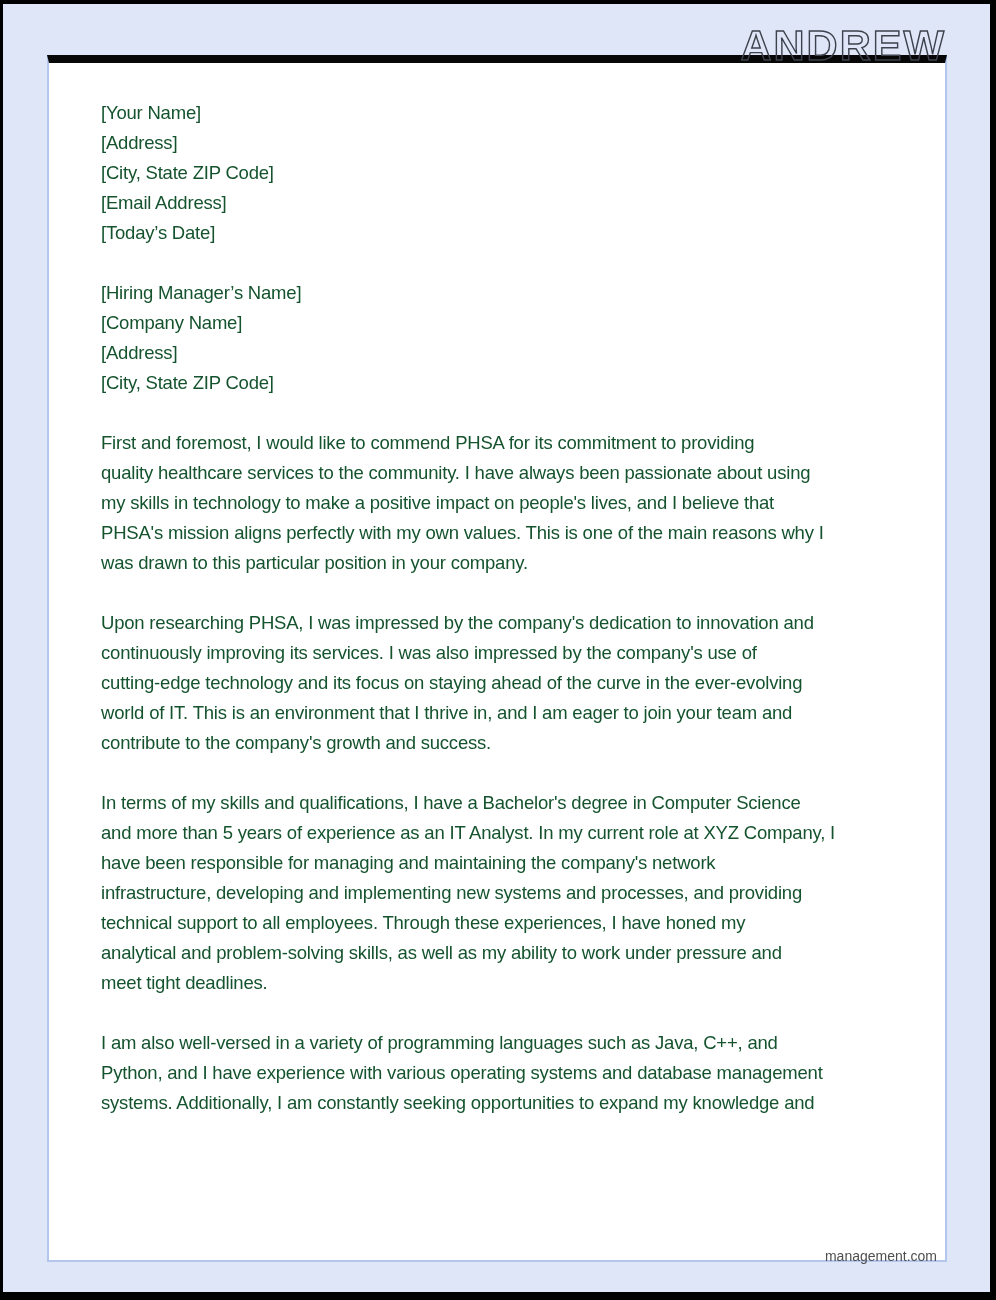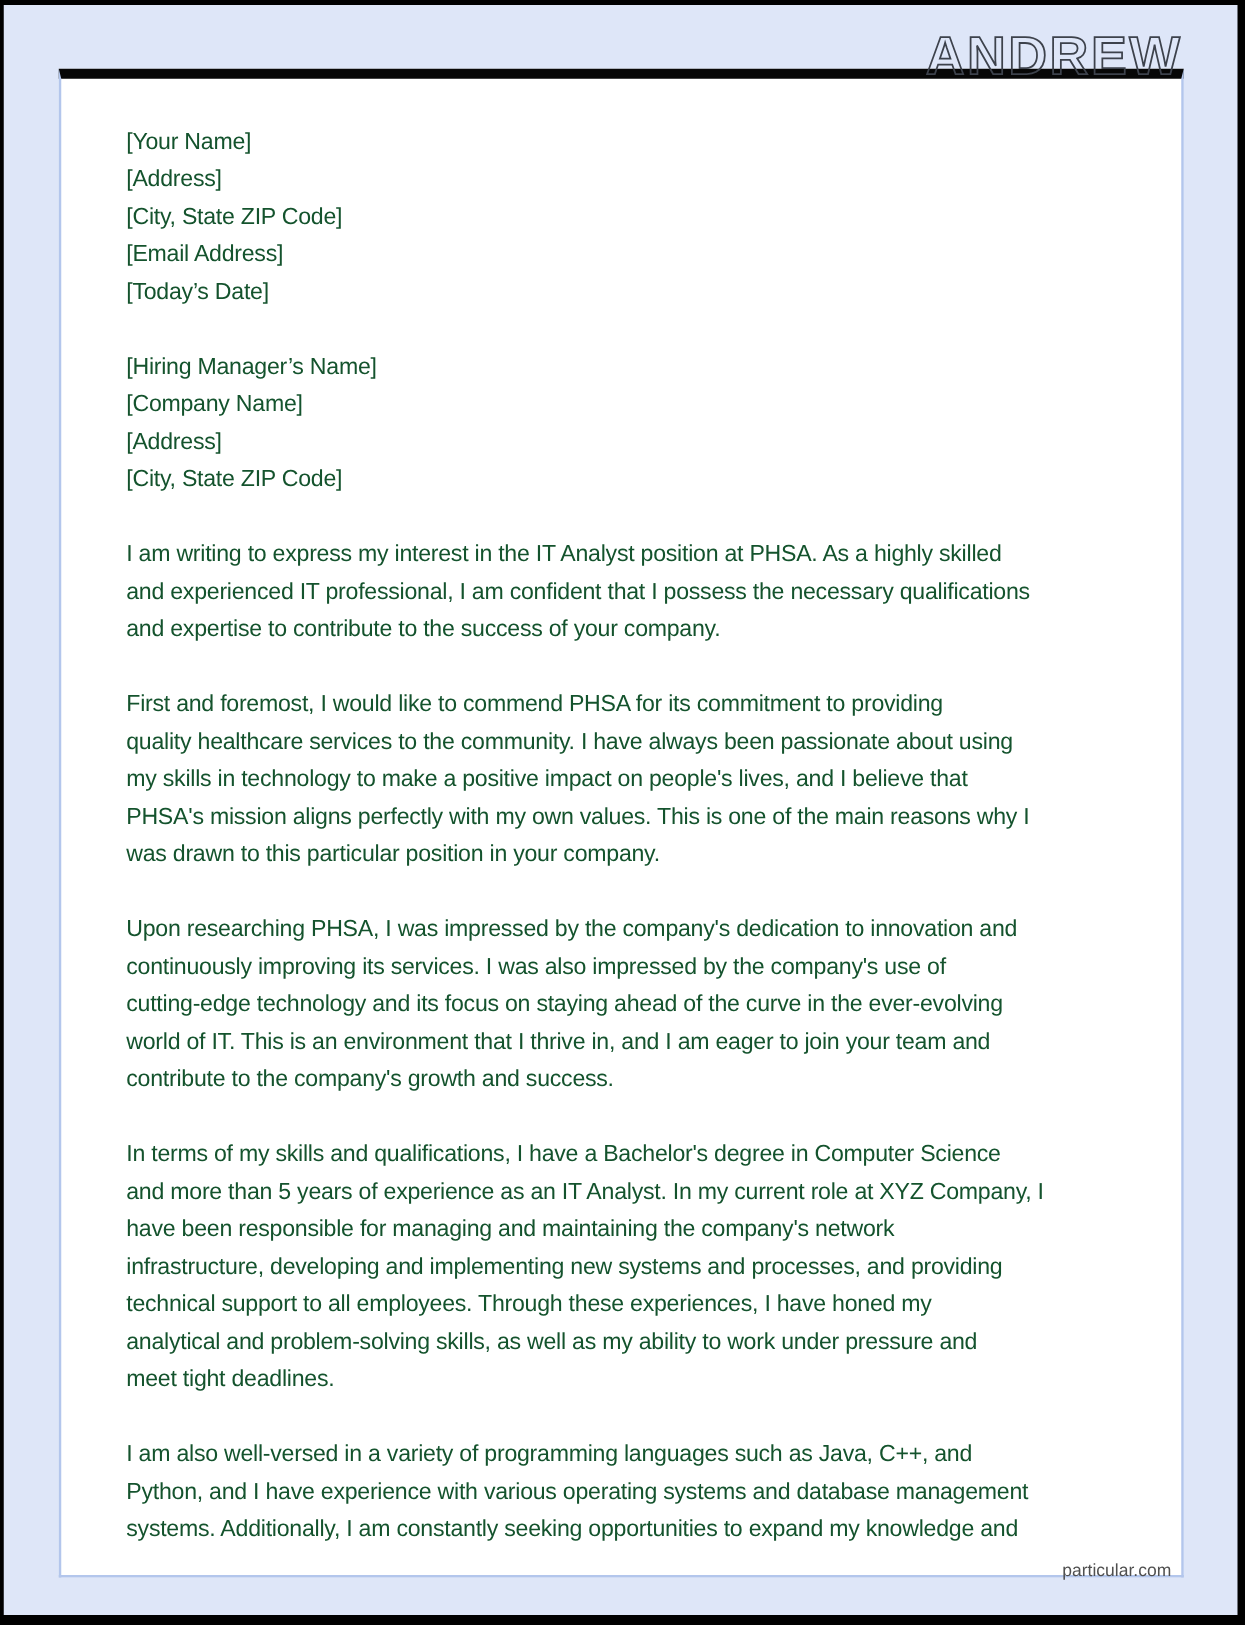--- a/index.html
+++ b/index.html
@@ -61,38 +61,35 @@
     white-space: pre-line;
   }
   .block:last-child { margin-bottom: 12px; }
 </style>
 </head>
 <body>
 
 <div class="brand-logo">ANDREW</div>
 
 <div class="letter-page">
-  <div class="watermark">particular.com</div>
+  <div class="watermark">management.com</div>
 
   <div class="letter-content">
     <p class="block">[Your Name]
 [Address]
 [City, State ZIP Code]
 [Email Address]
 [Today’s Date]</p>
 
     <p class="block">[Hiring Manager’s Name]
 [Company Name]
 [Address]
 [City, State ZIP Code]</p>
 
 
-    <p class="block">I am writing to express my interest in the IT Analyst position at PHSA. As a highly skilled
-and experienced IT professional, I am confident that I possess the necessary qualifications
-and expertise to contribute to the success of your company.</p>
 
     <p class="block">First and foremost, I would like to commend PHSA for its commitment to providing
 quality healthcare services to the community. I have always been passionate about using
 my skills in technology to make a positive impact on people's lives, and I believe that
 PHSA's mission aligns perfectly with my own values. This is one of the main reasons why I
 was drawn to this particular position in your company.</p>
 
     <p class="block">Upon researching PHSA, I was impressed by the company's dedication to innovation and
 continuously improving its services. I was also impressed by the company's use of
 cutting-edge technology and its focus on staying ahead of the curve in the ever-evolving

